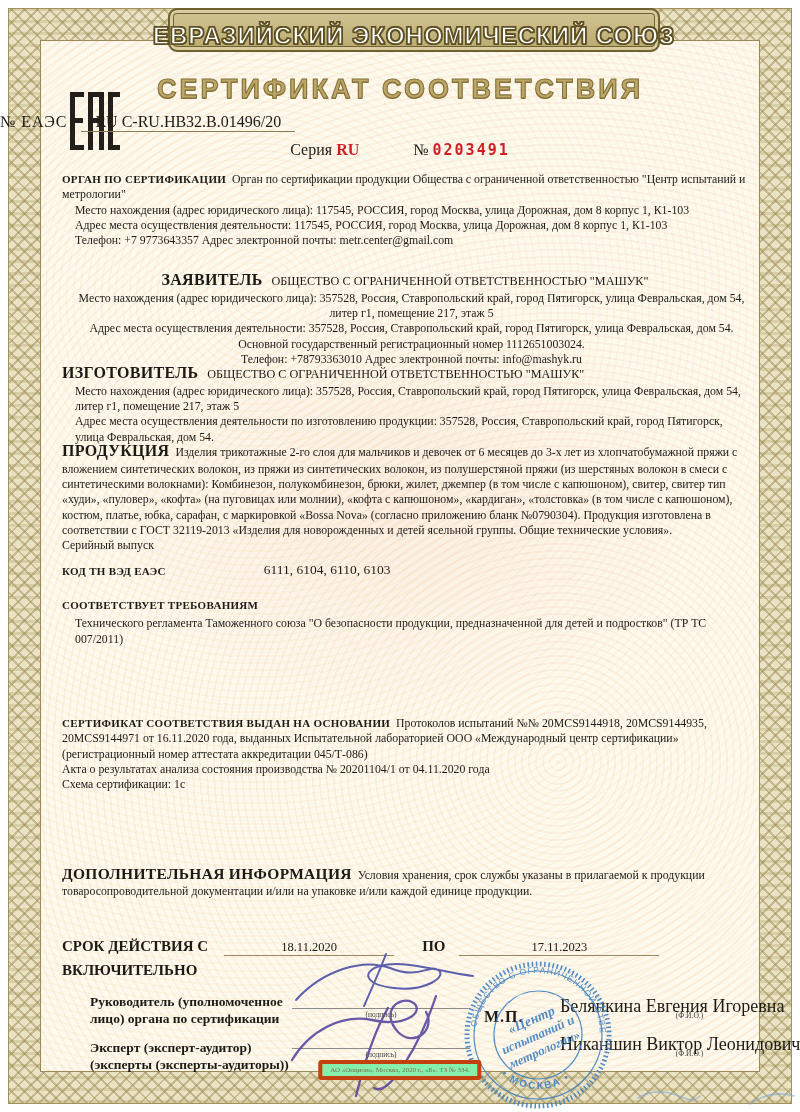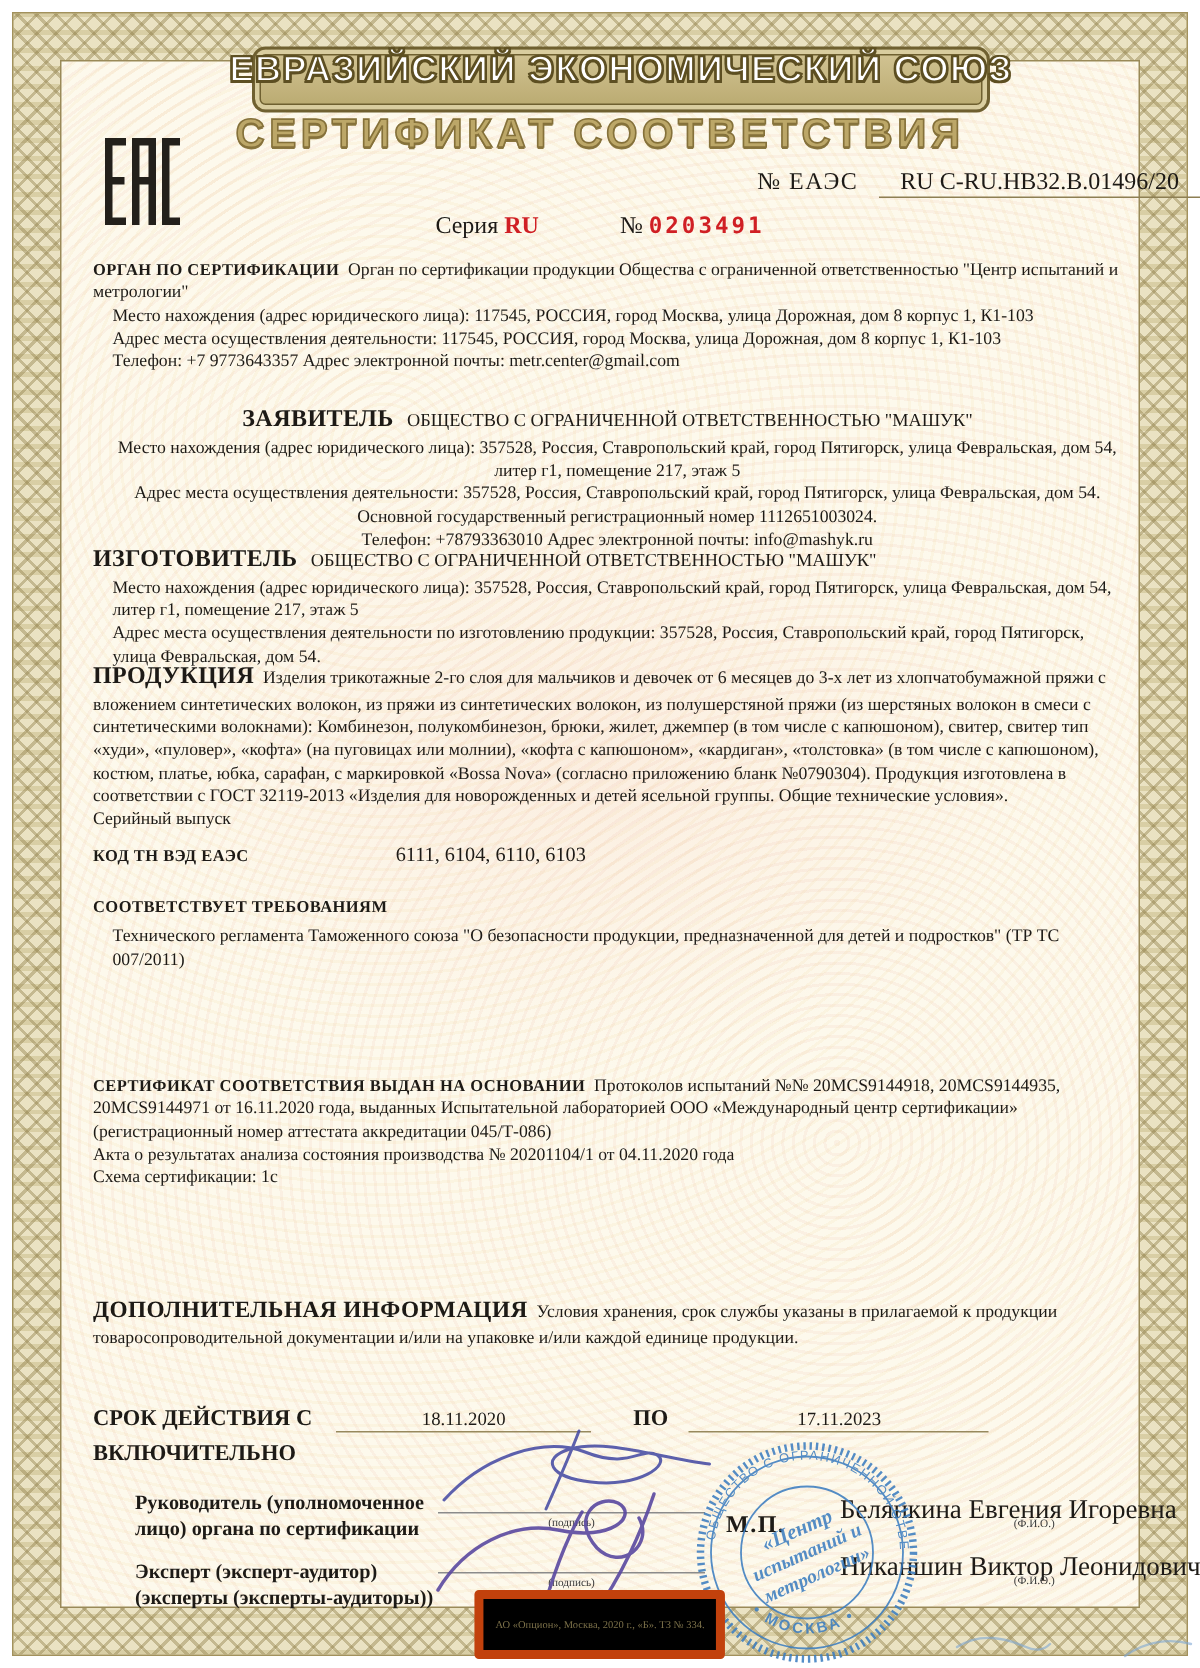--- a/index.html
+++ b/index.html
@@ -26,42 +26,42 @@
       repeating-radial-gradient(circle at 30% 25%, rgba(235,200,120,.10) 0 2px, rgba(255,255,255,0) 2px 7px),
       repeating-radial-gradient(circle at 72% 70%, rgba(230,160,140,.10) 0 2px, rgba(255,255,255,0) 2px 7px),
       #fdf9ec;
   }
 
   
   .eac { position:absolute; left:68px; top:90px; }
 
   
   .banner {
-    position:absolute; left:168px; top:31px; width:492px; height:44px;
+    position:absolute; left:168px; top:8px; width:492px; height:44px;
     background:linear-gradient(180deg,#d3c595,#b9a96f);
     border:2px solid #6f6030; border-radius:9px;
     box-shadow:inset 0 0 0 3px #d9cd9f, inset 0 0 0 4px #6f6030;
-    display:flex; align-items:flex-start; justify-content:center;
+    display:flex; align-items:flex-end; justify-content:center;
   }
   .banner span {
     font-family:"Liberation Sans", sans-serif; font-weight:bold; font-size:24px; letter-spacing:1px;
     color:#fff; -webkit-text-stroke:1.3px #5d4f22;
     text-shadow:1px 1px 0 #5d4f22, -1px -1px 0 #5d4f22, 1px -1px 0 #5d4f22, -1px 1px 0 #5d4f22;
     white-space:nowrap;
   }
 
   .doc-title {
     position:absolute; left:0; top:74px; width:100%; text-align:center;
     font-family:"Liberation Sans", sans-serif; font-weight:bold; font-size:27px; letter-spacing:3px;
     color:#bca768; -webkit-text-stroke:1.1px #85713a;
     text-shadow:0 1px 0 #8a7740;
     white-space:nowrap;
   }
 
-  .cert-no { position:absolute; left:0; top:113px; width:100%; text-align:right; font-size:16px; }
+  .cert-no { position:absolute; left:0; top:113px; width:100%; text-align:left; font-size:16px; }
   .cert-no .lbl { letter-spacing:1px; }
   .cert-no .val { border-bottom:1px solid #8d7f53; padding:0 14px 1px 14px; margin-left:10px; }
 
   .series-line { position:absolute; left:0; top:141px; width:100%; text-align:center; font-size:16px; }
   .series-line .red { color:#d01f24; }
   .series-line .serial { font-family:"DejaVu Sans Mono", monospace; font-weight:bold; letter-spacing:2px; font-size:15px; color:#d01f24; }
   .series-line .gap { display:inline-block; width:46px; }
 
   
   .sec { position:absolute; left:62px; width:686px; font-size:11.8px; line-height:1.3; }
@@ -83,22 +83,22 @@
   
   .sig-label { position:absolute; left:90px; width:215px; font-weight:bold; font-size:13.5px; line-height:1.25; }
   .sig-line { position:absolute; left:292px; width:178px; border-bottom:1px solid #8b8b8b; }
   .sig-caption { position:absolute; left:292px; width:178px; text-align:center; font-size:7.5px; color:#3a3a3a; }
   .name { position:absolute; left:560px; width:195px; font-size:18px; text-align:center; white-space:nowrap; }
   .fio { position:absolute; left:592px; width:195px; text-align:center; font-size:7.5px; color:#3a3a3a; }
   .mp { position:absolute; left:484px; top:1008px; font-weight:bold; font-size:16px; letter-spacing:1px; }
 
   .imprint {
     position:absolute; left:50%; top:1060px; transform:translateX(-50%);
-    font-size:7px; color:#7b7049; background:#000000; border:6px solid #c2410c;
-    border-radius:3px; padding:13px 8px; white-space:nowrap;
+    font-size:7px; color:#7b7049; background:#86efac; border:4px solid #c2410c;
+    border-radius:3px; padding:2px 8px; white-space:nowrap;
   }
 
   .stamp { position:absolute; left:461px; top:958px; opacity:.88; }
   .sig-svg { position:absolute; left:268px; top:948px; }
   .pen-marks { position:absolute; left:630px; top:1078px; opacity:.6; }
 </style>
 </head>
 <body>
 
 <div class="page">

